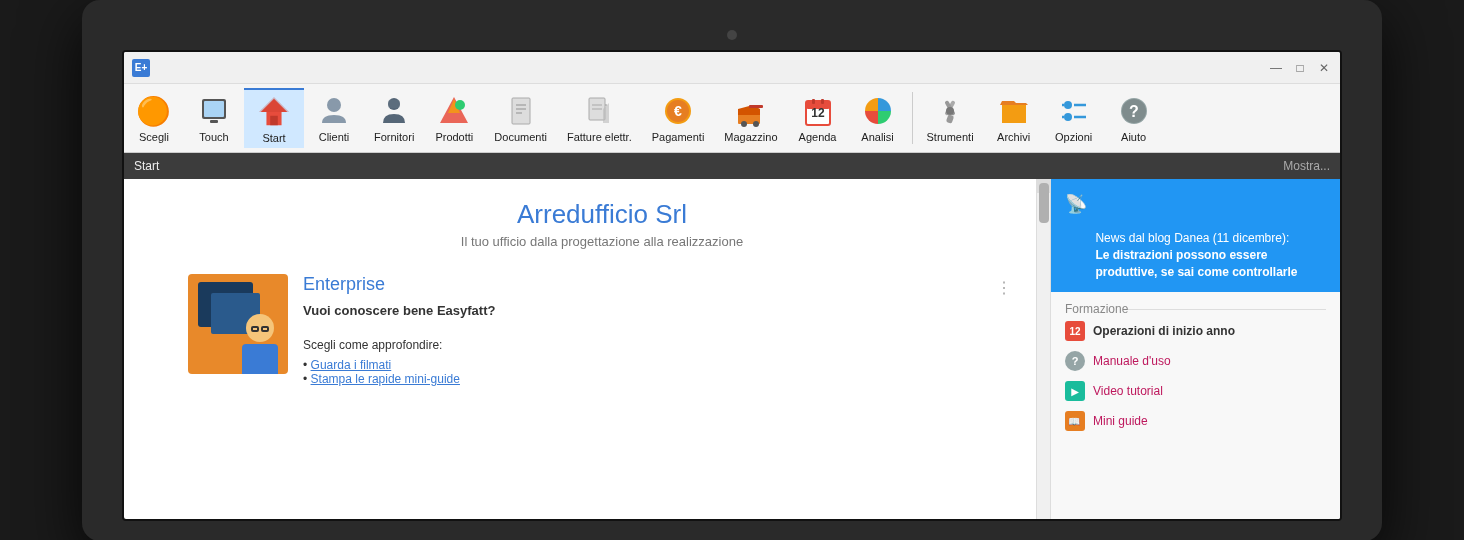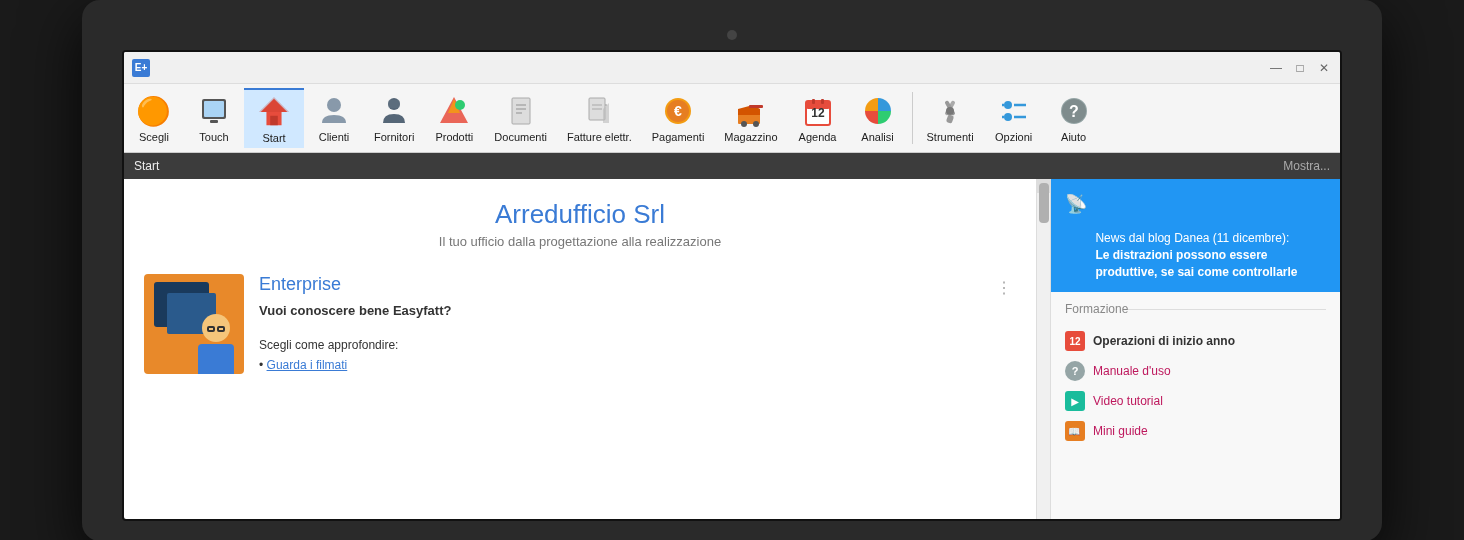--- a/index.html
+++ b/index.html
@@ -147,20 +147,21 @@
     .nav-bar-right {
       color: #aaa;
       cursor: pointer;
     }
 
     
     .main-area {
       display: flex;
       height: 340px;
       overflow: hidden;
+      padding-left: 44px;
     }
 
     .content-area {
       flex: 1;
       overflow-y: auto;
       padding: 0;
       position: relative;
     }
 
     .scrollbar-track {
@@ -388,21 +389,20 @@
     }
 
     .formazione-section {
       padding: 10px 14px;
     }
 
     .formazione-header {
       display: flex;
       align-items: center;
       gap: 0;
-      margin-bottom: 10px;
     }
 
     .formazione-label {
       font-size: 12px;
       color: #888;
     }
 
     .formazione-line {
       flex: 1;
       height: 1px;
@@ -606,20 +606,29 @@
           <svg width="32" height="32" viewBox="0 0 32 32">
             <rect x="14" y="5" width="4" height="16" rx="2" fill="#aaa" transform="rotate(30 16 13)"></rect>
             <rect x="14" y="5" width="4" height="16" rx="2" fill="#999" transform="rotate(-30 16 13)"></rect>
             <circle cx="16" cy="16" r="4" fill="#777"></circle>
             <rect x="13" y="20" width="6" height="8" rx="2" fill="#999" transform="rotate(20 16 24)"></rect>
           </svg>
         </div>
         <span>Strumenti</span>
       </div>
 
+      <div class="toolbar-item">
+        <div class="toolbar-icon">
+          <svg width="32" height="32" viewBox="0 0 32 32">
+            <path d="M4 10 L4 28 L28 28 L28 10 Z" fill="#f39c12"></path>
+            <path d="M2 10 L30 10 L28 8 L18 8 L16 6 L4 6 Z" fill="#e67e22"></path>
+          </svg>
+        </div>
+        <span>Archivi</span>
+      </div>
 
       <div class="toolbar-item">
         <div class="toolbar-icon">
           <svg width="32" height="32" viewBox="0 0 32 32">
             <circle cx="10" cy="10" r="4" fill="#3498db"></circle>
             <line x1="16" y1="10" x2="28" y2="10" stroke="#3498db" stroke-width="2.5"></line>
             <line x1="4" y1="10" x2="6" y2="10" stroke="#3498db" stroke-width="2.5"></line>
             <circle cx="10" cy="22" r="4" fill="#3498db"></circle>
             <line x1="16" y1="22" x2="28" y2="22" stroke="#3498db" stroke-width="2.5"></line>
             <line x1="4" y1="22" x2="6" y2="22" stroke="#3498db" stroke-width="2.5"></line>
@@ -673,20 +682,21 @@
 
           <div class="welcome-text">
             <div class="welcome-header">
               <div class="welcome-title">Enterprise</div>
               <div class="welcome-menu-dots">⋮</div>
             </div>
             <div class="welcome-subtitle">Vuoi conoscere bene Easyfatt?</div>
             <div class="welcome-choose">Scegli come approfondire:</div>
             <ul class="welcome-links">
               <li><a>Guarda i filmati</a></li>
+              <li><a>Stampa le rapide mini-guide</a></li>
             </ul>
           </div>
         </div>
       </div>
 
       <div class="scrollbar-track">
         <div class="scrollbar-arrow">▲</div>
         <div class="scrollbar-thumb"></div>
       </div>
 

